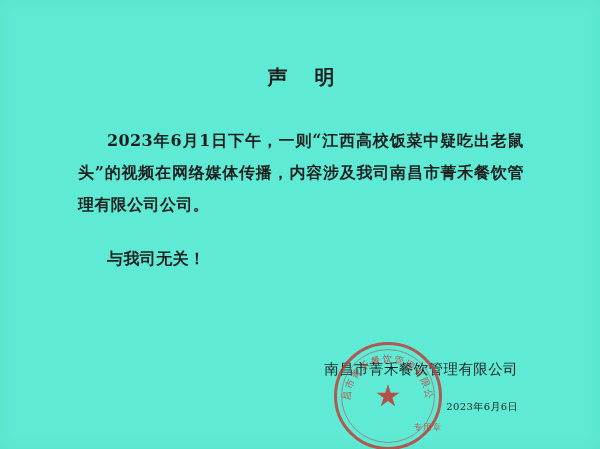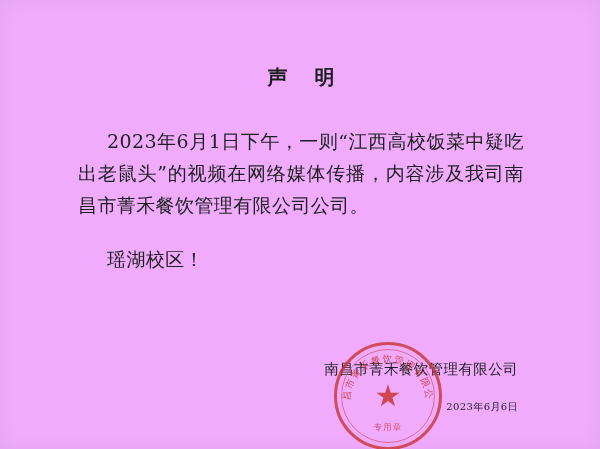--- a/index.html
+++ b/index.html
@@ -11,21 +11,21 @@
     width: 600px;
     height: 449px;
     overflow: hidden;
     font-family: "DejaVu Serif", "Liberation Serif", serif;
   }
 
   #page {
     position: relative;
     width: 600px;
     height: 449px;
-    background: #f0abfc;
+    background: #5eead4;
   }
 
   
   #page::before {
     content: "";
     position: absolute;
     left: 0; top: 0;
     width: 600px; height: 449px;
     box-shadow: inset 0 0 18px rgba(0,0,0,0.045);
     pointer-events: none;
@@ -44,26 +44,27 @@
     text-align: center;
     font-size: 20px;
     font-weight: 700;
     letter-spacing: 10px;
     color: #1d1d1d;
     text-indent: 10px;
   }
 
   .para {
     margin-top: 20px;
-    font-size: 19px;
+    font-size: 16px;
     line-height: 32px;
     color: #1f1f1f;
     text-indent: 29px;
     text-align: justify;
     letter-spacing: 0.4px;
+    font-weight: bold;
   }
 
   .para.p1 { margin-top: 34px; }
   .para.p3 { margin-top: 22px; }
 
   .sign-block {
     position: absolute;
     right: 6px;
     top: 356px;
     text-align: right;
@@ -128,38 +129,38 @@
     font-size: 9.5px;
     fill: #c8302b;
     opacity: 0.8;
     letter-spacing: 1.4px;
   }
   .seal-bottom-text {
     position: absolute;
     left: 0;
     bottom: 16px;
     width: 108px;
-    text-align: center;
+    text-align: right;
     font-size: 8.5px;
     color: #c8302b;
     opacity: 0.75;
     letter-spacing: 1px;
   }
 </style>
 </head>
 <body>
 
 <div id="page">
 
   <div class="doc-body">
 
     <div class="doc-title">声 明</div>
 
     <div class="para p1">2023年6月1日下午，一则“江西高校饭菜中疑吃出老鼠头”的视频在网络媒体传播，内容涉及我司南昌市菁禾餐饮管理有限公司公司。</div>
-    <div class="para p3">瑶湖校区！</div>
+    <div class="para p3">与我司无关！</div>
 
     <div class="sign-block">
       <div class="sign-company">南昌市菁禾餐饮管理有限公司</div>
       <div class="sign-date">2023年6月6日</div>
     </div>
 
   </div>
 
   <div class="seal">
     <div class="seal-ring"></div>

